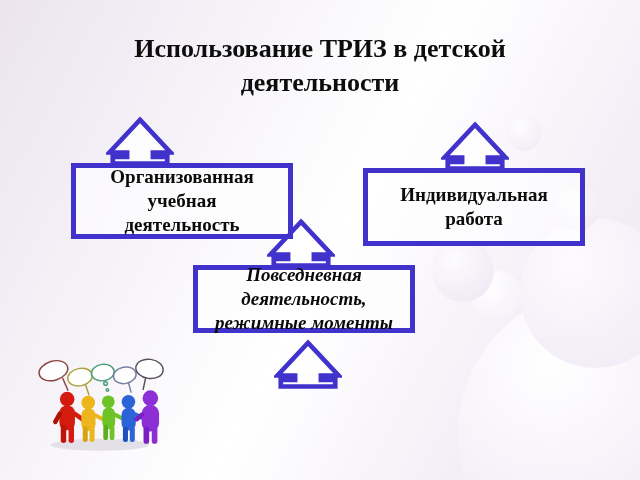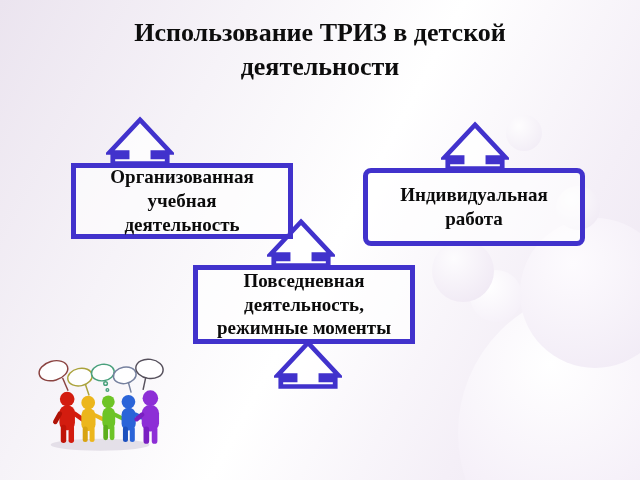--- a/index.html
+++ b/index.html
@@ -32,21 +32,21 @@
   .bub-s3{
     left:506px;top:115px;width:36px;height:36px;
     background:radial-gradient(circle at 35% 30%,#fefdfe 0%,#efe9f4 100%);
   }
   .bub-s4{
     left:556px;top:186px;width:44px;height:44px;
     background:radial-gradient(circle at 35% 30%,#fdfcfd 0%,#eee7f3 100%);
   }
 
   .title{
-    position:absolute;left:60px;top:16px;width:520px;margin:0;
+    position:absolute;left:60px;top:32px;width:520px;margin:0;
     z-index:4;text-align:center;
     font-size:26px;font-weight:bold;line-height:1.32;color:#0d0d0d;
   }
 
   .arrow{position:absolute;z-index:2;}
   .arrow svg{display:block;width:100%;height:100%;}
   .arrow-1{left:106px;top:116px;width:68px;height:50px;}
   .arrow-2{left:441px;top:121px;width:68px;height:50px;}
   .arrow-3{left:267px;top:218px;width:68px;height:50px;}
   .arrow-4{left:274px;top:339px;width:68px;height:50px;}
@@ -55,23 +55,23 @@
     position:absolute;z-index:3;box-sizing:border-box;
     border:5px solid #4132cc;background:rgba(255,255,255,0.6);
     display:flex;align-items:center;justify-content:center;text-align:center;
   }
   .box-label{
     font-weight:bold;font-size:19px;line-height:1.25;color:#0b0b0b;
     margin:0 auto;
   }
   .box-1{left:30px;top:163px;width:222px;height:76px;margin-left:41px;}
   .box-1 .box-label{max-width:180px;}
-  .box-2{left:363px;top:168px;width:222px;height:78px;border-radius:8px;}
+  .box-2{left:363px;top:168px;width:222px;height:78px;}
   .box-2 .box-label{max-width:205px;}
-  .box-3{left:193px;top:265px;width:222px;height:79px;}
+  .box-3{left:193px;top:265px;width:222px;height:68px;font-style:italic;}
   .box-3 .box-label{max-width:212px;}
   .box-4{left:200px;top:386px;width:218px;height:76px;}
 
   .clipart{position:absolute;left:30px;top:357px;width:142px;height:96px;z-index:1;}
   .clipart svg{display:block;width:100%;height:100%;}
 </style>
 </head>
 <body>
 
 <div class="slide">

